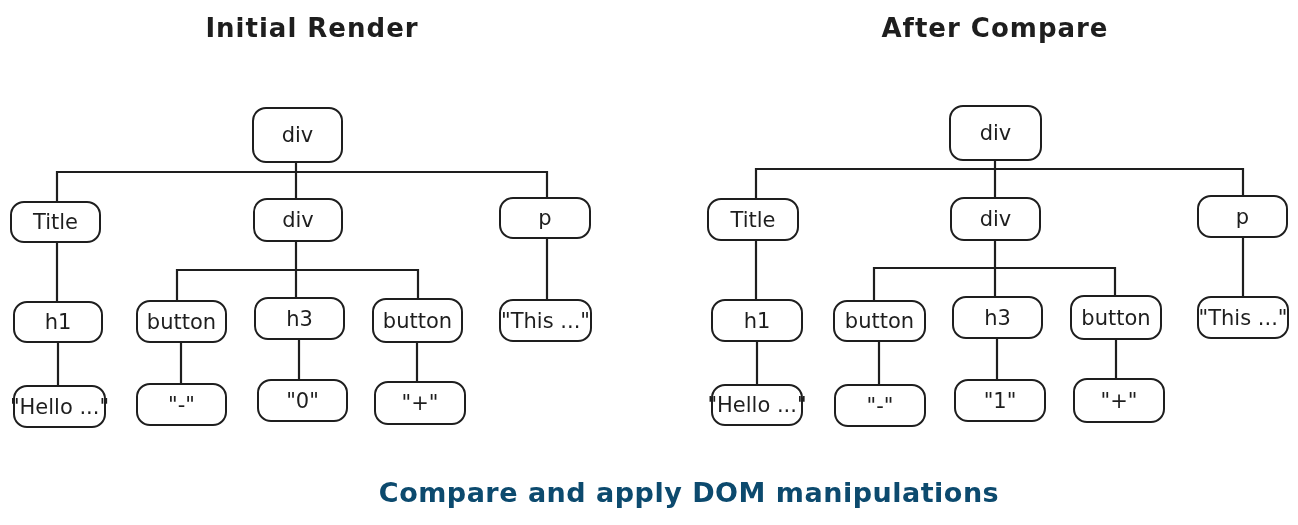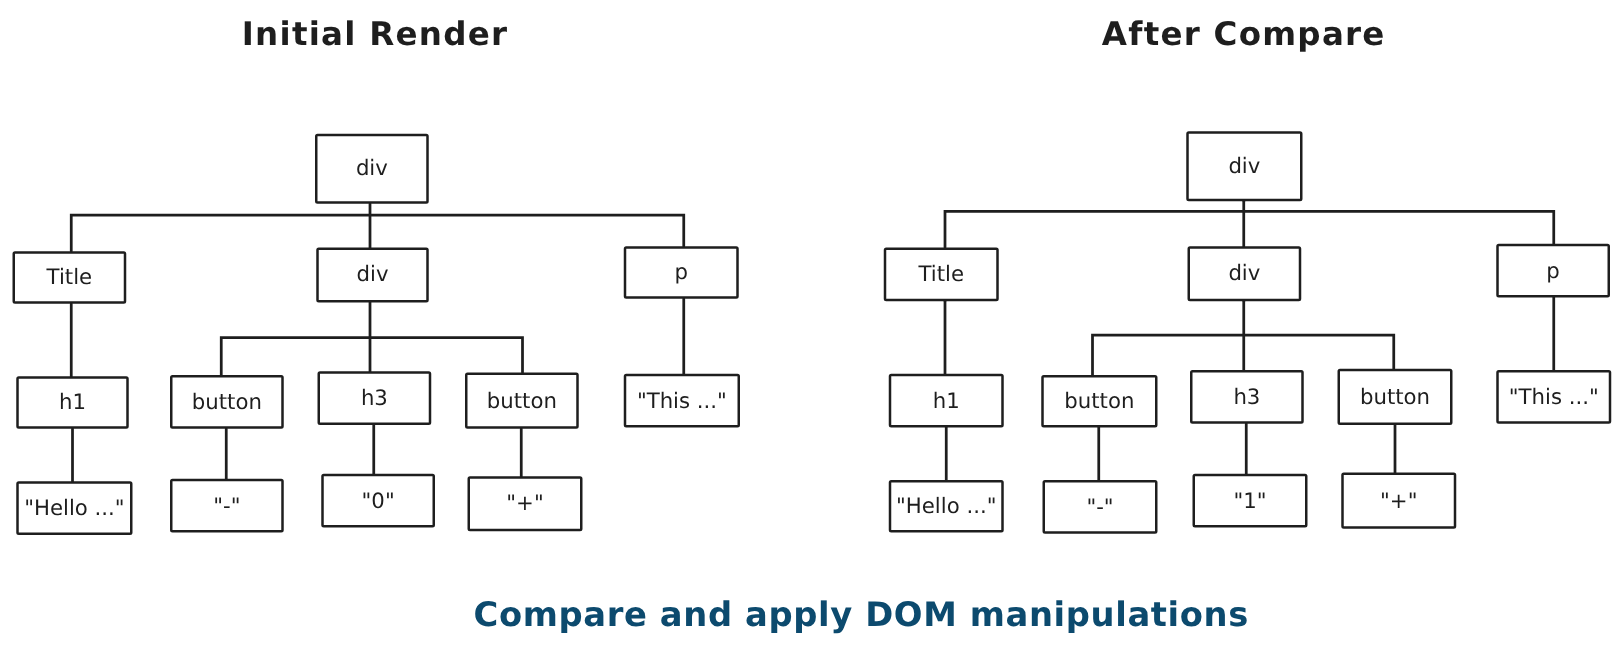--- a/index.html
+++ b/index.html
@@ -7,31 +7,31 @@
     width:1298px;height:525px;position:relative;overflow:hidden;
     background:var(--bg,#ffffff);
     font-family:"DejaVu Sans","Liberation Sans",sans-serif;
   }
   .heading{
     position:absolute;top:10px;height:36px;
     font-size:26px;font-weight:700;letter-spacing:1px;
     color:var(--stroke,#1e1e1e);text-align:center;line-height:36px;
     white-space:nowrap;
   }
-  #heading-left{left:0;width:600px;}
+  #heading-left{left:12px;width:600px;}
   #heading-right{left:700px;width:590px;}
   #edges{position:absolute;left:0;top:0;width:1298px;height:525px;}
   #nodes{position:absolute;left:0;top:0;width:1298px;height:525px;}
   .node{
     position:absolute;box-sizing:border-box;
     border:2.2px solid var(--stroke,#1e1e1e);
     background:var(--fill,#ffffff);
-    border-radius:2px;
+    border-radius:14px;
     display:flex;align-items:center;justify-content:center;
-    font-size:17px;color:var(--stroke,#1e1e1e);
+    font-size:21px;color:var(--stroke,#1e1e1e);
     white-space:nowrap;
   }
   .caption{
     position:absolute;top:477px;left:0;width:100%;
     text-align:center;font-size:27px;font-weight:700;letter-spacing:.5px;
     white-space:nowrap;
   }
 </style>
 </head>
 <body>

